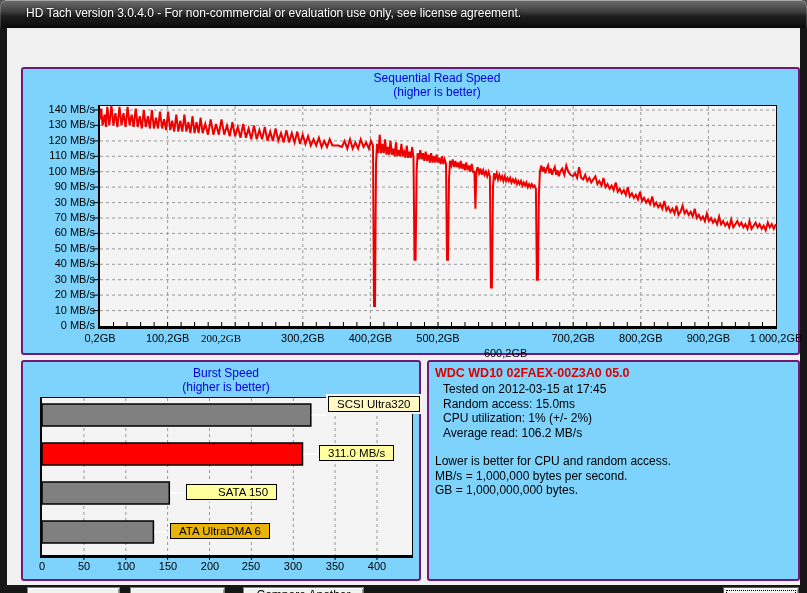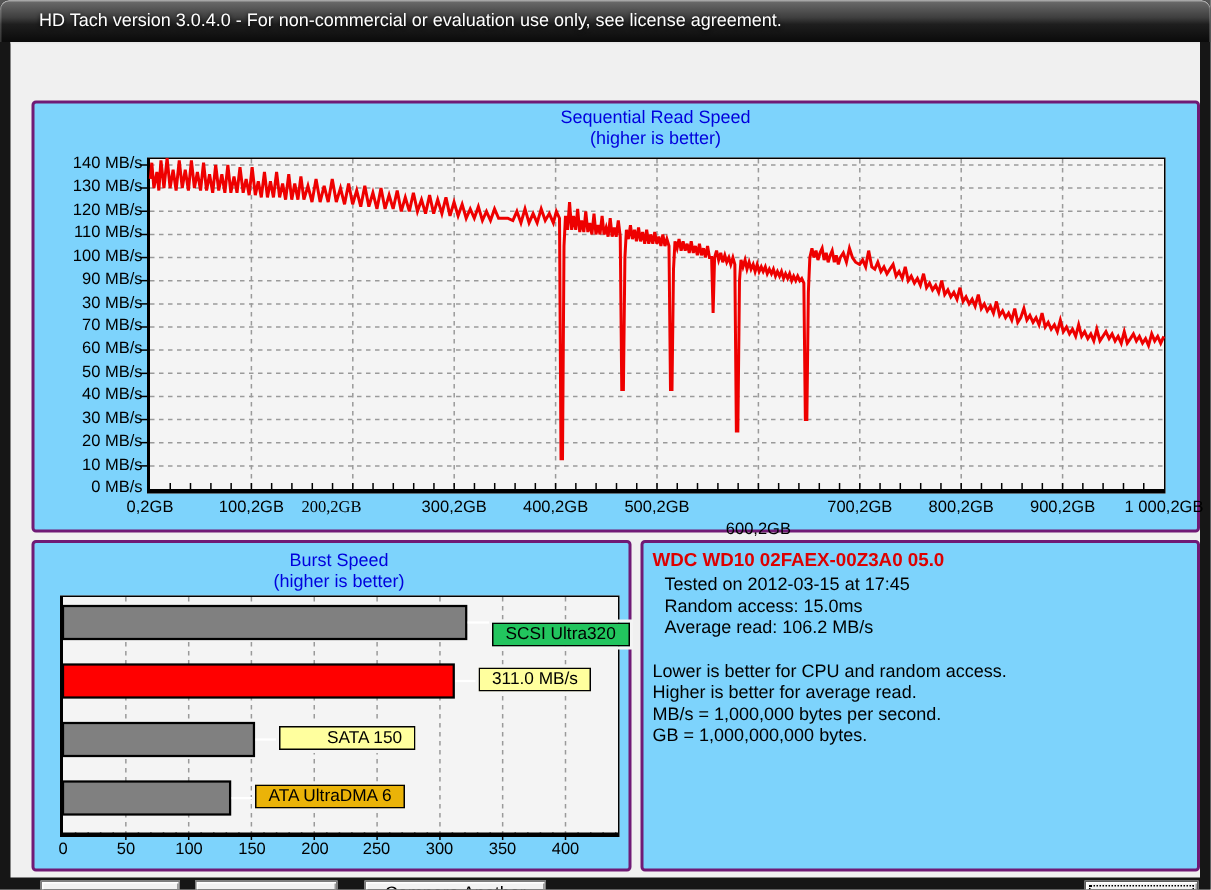--- a/index.html
+++ b/index.html
@@ -59,24 +59,24 @@
   <div class="client">
 
     <div class="panel" id="seq-panel"></div>
     <div class="panel" id="burst-panel"></div>
 
     <div class="panel" id="info-panel">
       <div class="drive-title">WDC WD10 02FAEX-00Z3A0 05.0</div>
       <div id="info-lines">
           <div class="info-line indent">Tested on 2012-03-15 at 17:45</div>
           <div class="info-line indent">Random access: 15.0ms</div>
+          <div class="info-line indent">CPU utilization: 1% (+/- 2%)</div>
           <div class="info-line indent">Average read: 106.2 MB/s</div>
           <div class="info-gap"></div>
           <div class="info-line">Lower is better for CPU and random access.</div>
-          <div class="info-line">Higher is better for average read.</div>
           <div class="info-line">MB/s = 1,000,000 bytes per second.</div>
           <div class="info-line">GB = 1,000,000,000 bytes.</div>
         </div>
     </div>
 
     <div class="chart-title" id="seq-title">Sequential Read Speed</div>
     <div class="chart-subtitle" id="seq-subtitle">(higher is better)</div>
     <div class="plot" id="seq-plot">
       <svg id="seq-svg" width="676" height="220">
           <line class="grid" x1="0" y1="204.6" x2="676" y2="204.6"></line>
@@ -259,21 +259,21 @@
           <line x1="269.8" y1="17" x2="284.8" y2="17" stroke="#ffffff" stroke-width="1.5"></line>
           <rect x="0" y="45" width="260.5" height="22" fill="#ff0000" stroke="#000" stroke-width="1.5"></rect>
           <line x1="261.5" y1="56" x2="276.5" y2="56" stroke="#ffffff" stroke-width="1.5"></line>
           <rect x="0" y="84" width="127.3" height="22" fill="#808080" stroke="#000" stroke-width="1.5"></rect>
           <line x1="128.3" y1="95" x2="143.3" y2="95" stroke="#ffffff" stroke-width="1.5"></line>
           <rect x="0" y="123" width="111.4" height="22" fill="#808080" stroke="#000" stroke-width="1.5"></rect>
           <line x1="112.4" y1="134" x2="127.4" y2="134" stroke="#ffffff" stroke-width="1.5"></line>
         </svg>
     </div>
     <div id="burst-labels">
-        <div class="bar-label" style="left: 321px; top: 386px; background: #22c55e;">SCSI Ultra320</div>
+        <div class="bar-label" style="left: 321px; top: 367px; background: #fef9c3;">SCSI Ultra320</div>
         <div class="bar-label" style="left: 312px; top: 416px; background: rgb(255, 255, 158);">311.0 MB/s</div>
         <div class="bar-label" style="left: 179px; top: 455px; background: rgb(255, 255, 158); padding-left: 31px;">SATA 150</div>
         <div class="bar-label" style="left: 163px; top: 494px; background: #eab308;">ATA UltraDMA 6</div>
       </div>
     <div id="burst-xlabels">
         <div class="axis-label xlab" style="left: 15px; width: 40px; top: 531px;">0</div>
         <div class="axis-label xlab" style="left: 57px; width: 40px; top: 531px;">50</div>
         <div class="axis-label xlab" style="left: 99px; width: 40px; top: 531px;">100</div>
         <div class="axis-label xlab" style="left: 141px; width: 40px; top: 531px;">150</div>
         <div class="axis-label xlab" style="left: 183px; width: 40px; top: 531px;">200</div>

